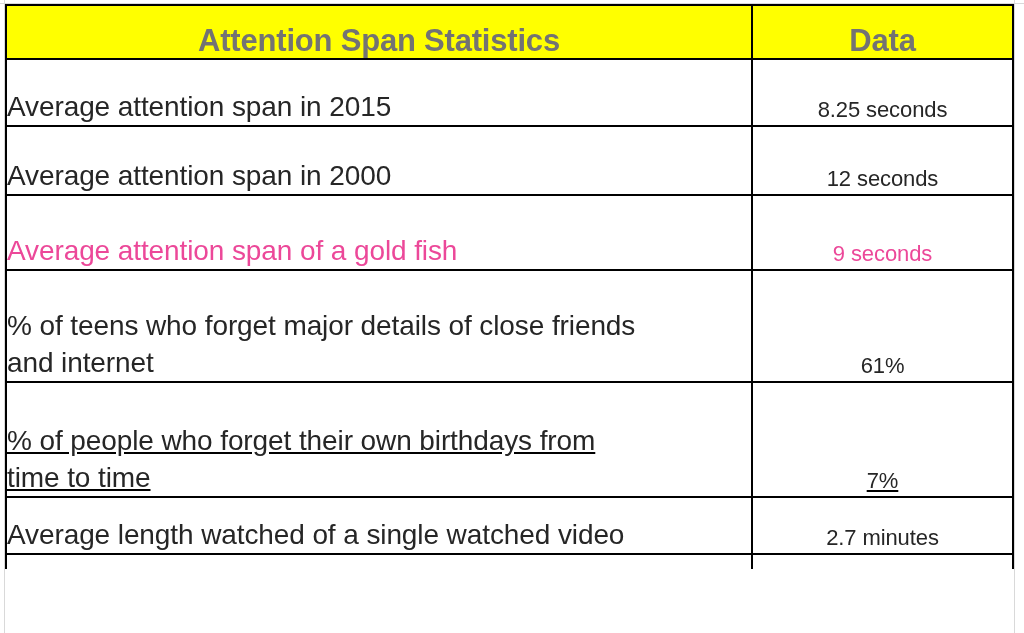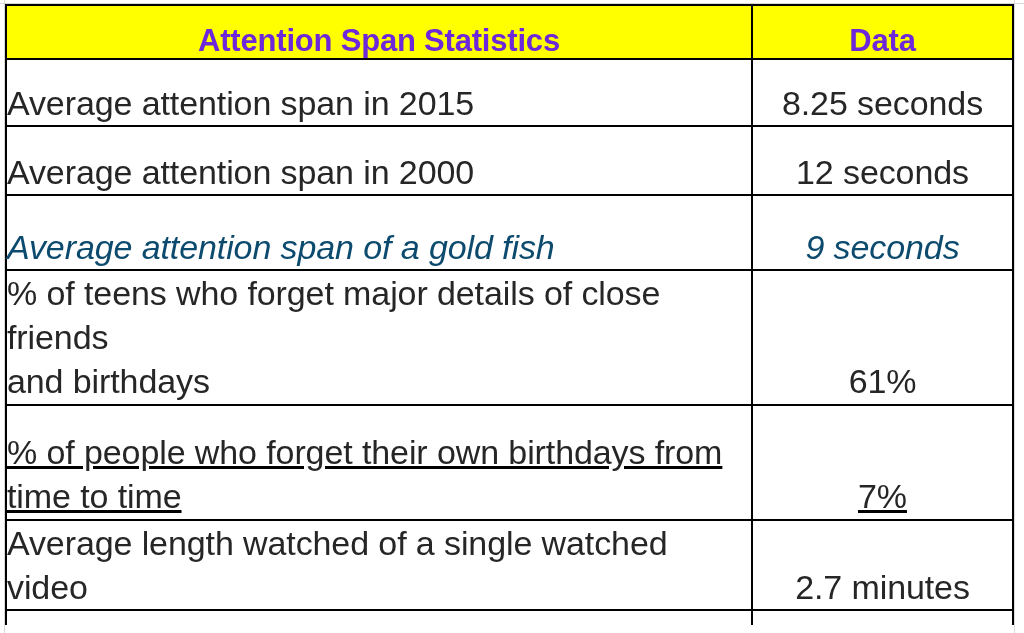--- a/index.html
+++ b/index.html
@@ -70,47 +70,46 @@
   col.c-data  { width: 261px; }
 
   
   .hdr-cell {
     background: #ffff00;
     height: 52px;
     text-align: center;
     vertical-align: middle;
     font-size: 31px;
     font-weight: bold;
-    color: #6d28d9;
+    color: #737373;
     letter-spacing: -0.2px;
     line-height: 1.05;
   }
 
   
   .label-cell {
-    font-size: 34px;
+    font-size: 28px;
     color: #262626;
     line-height: 1.30;
     padding: 0 6px 6px 7px;
     text-align: left;
     letter-spacing: -0.1px;
   }
   .data-cell {
-    font-size: 34px;
+    font-size: 22px;
     color: #262626;
     line-height: 1.30;
     padding: 0 6px 6px 6px;
     text-align: center;
     letter-spacing: -0.1px;
   }
 
   .row-blue .label-cell,
   .row-blue .data-cell {
-    color: #0c4a6e;
-    font-style: italic;
+    color: #ec4899;
   }
 
   
   .h-67 { height: 67px; }
   .h-69 { height: 69px; border-radius: 30px; }
   .h-75 { height: 75px; }
   .h-100 { height: 112px; }
   .h-89 { height: 115px; text-decoration: underline; }
   .h-110 { height: 110px; }
   .h-57 { height: 57px; }
@@ -163,21 +162,21 @@
       <tr class="h-75 row-blue">
         <td class="label-cell">
           <span class="lbl-line">Average attention span of a gold fish</span>
         </td>
         <td class="data-cell">9 seconds</td>
       </tr>
 
       <tr class="h-100">
         <td class="label-cell">
           <span class="lbl-line">% of teens who forget major details of close friends</span>
-          <span class="lbl-line">and birthdays</span>
+          <span class="lbl-line">and internet</span>
         </td>
         <td class="data-cell">61%</td>
       </tr>
 
       <tr class="h-89">
         <td class="label-cell">
           <span class="lbl-line">% of people who forget their own birthdays from</span>
           <span class="lbl-line">time to time</span>
         </td>
         <td class="data-cell">7%</td>

